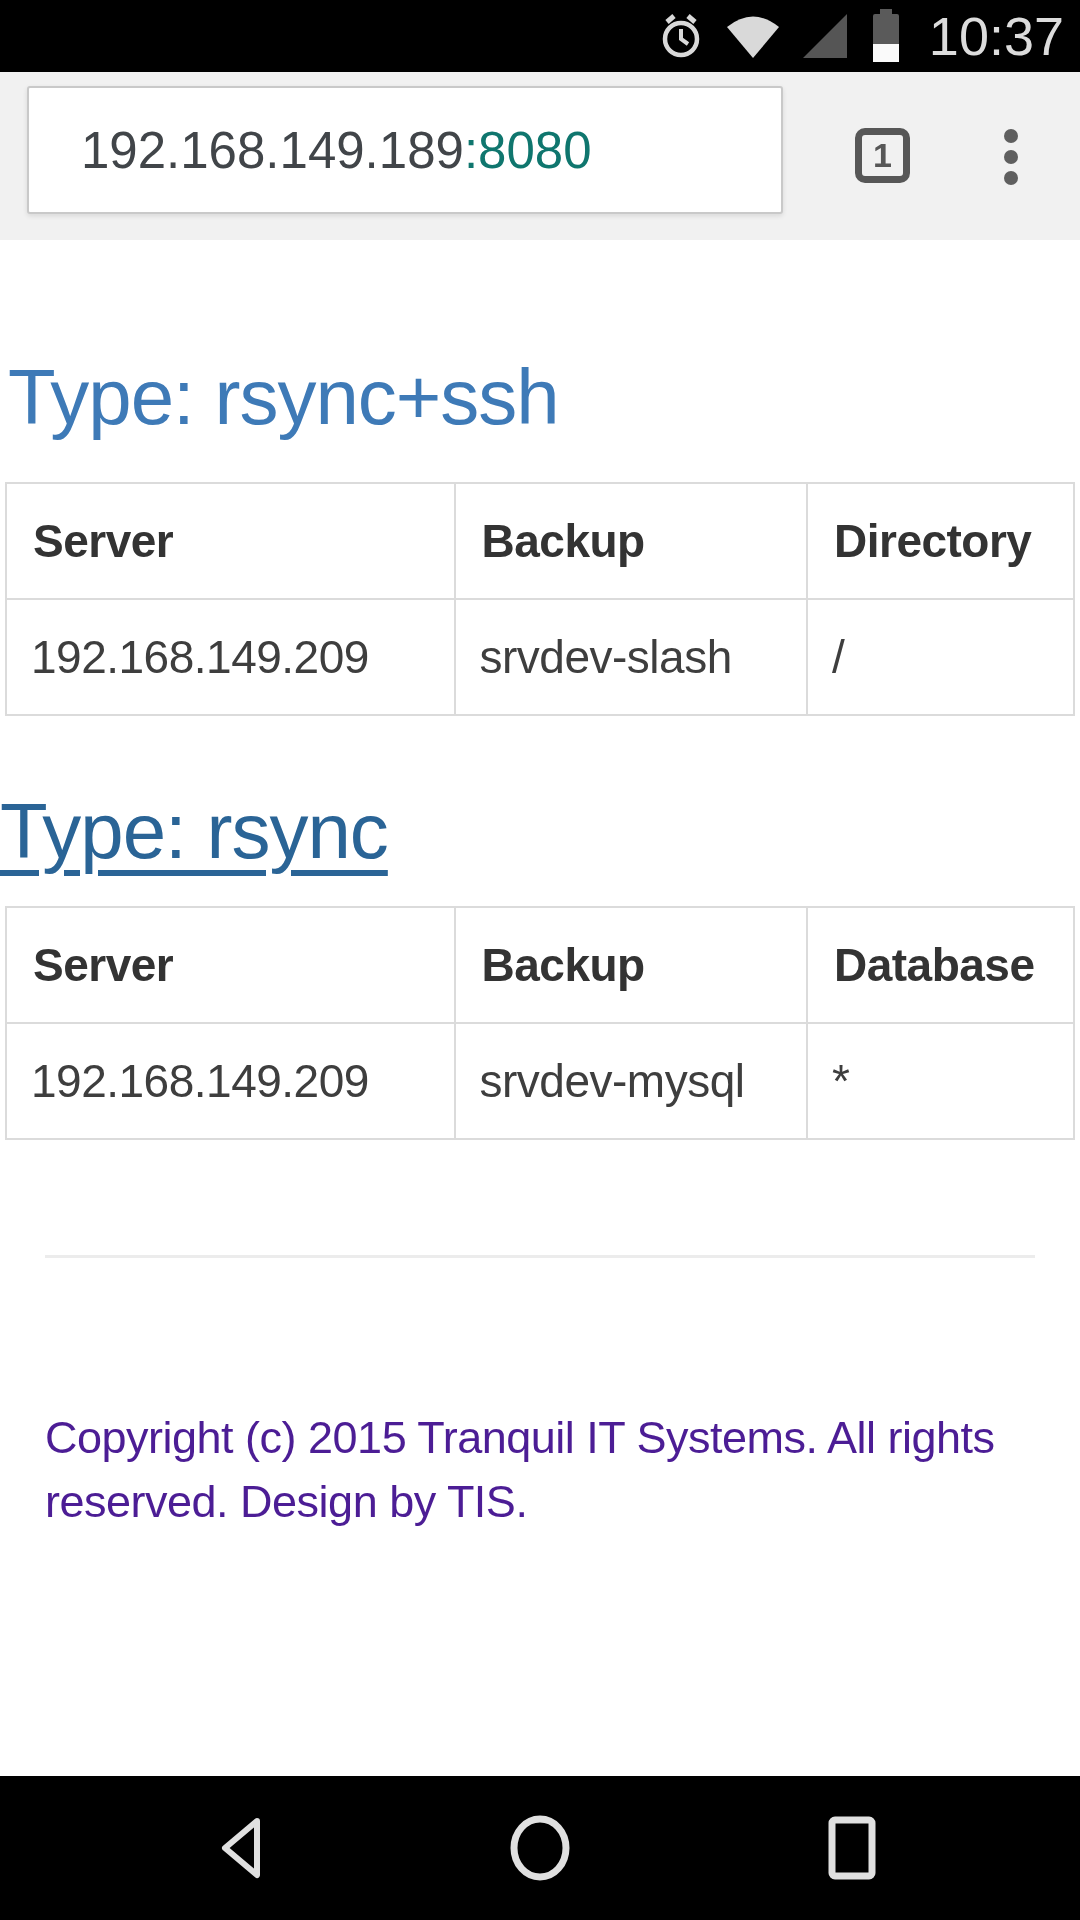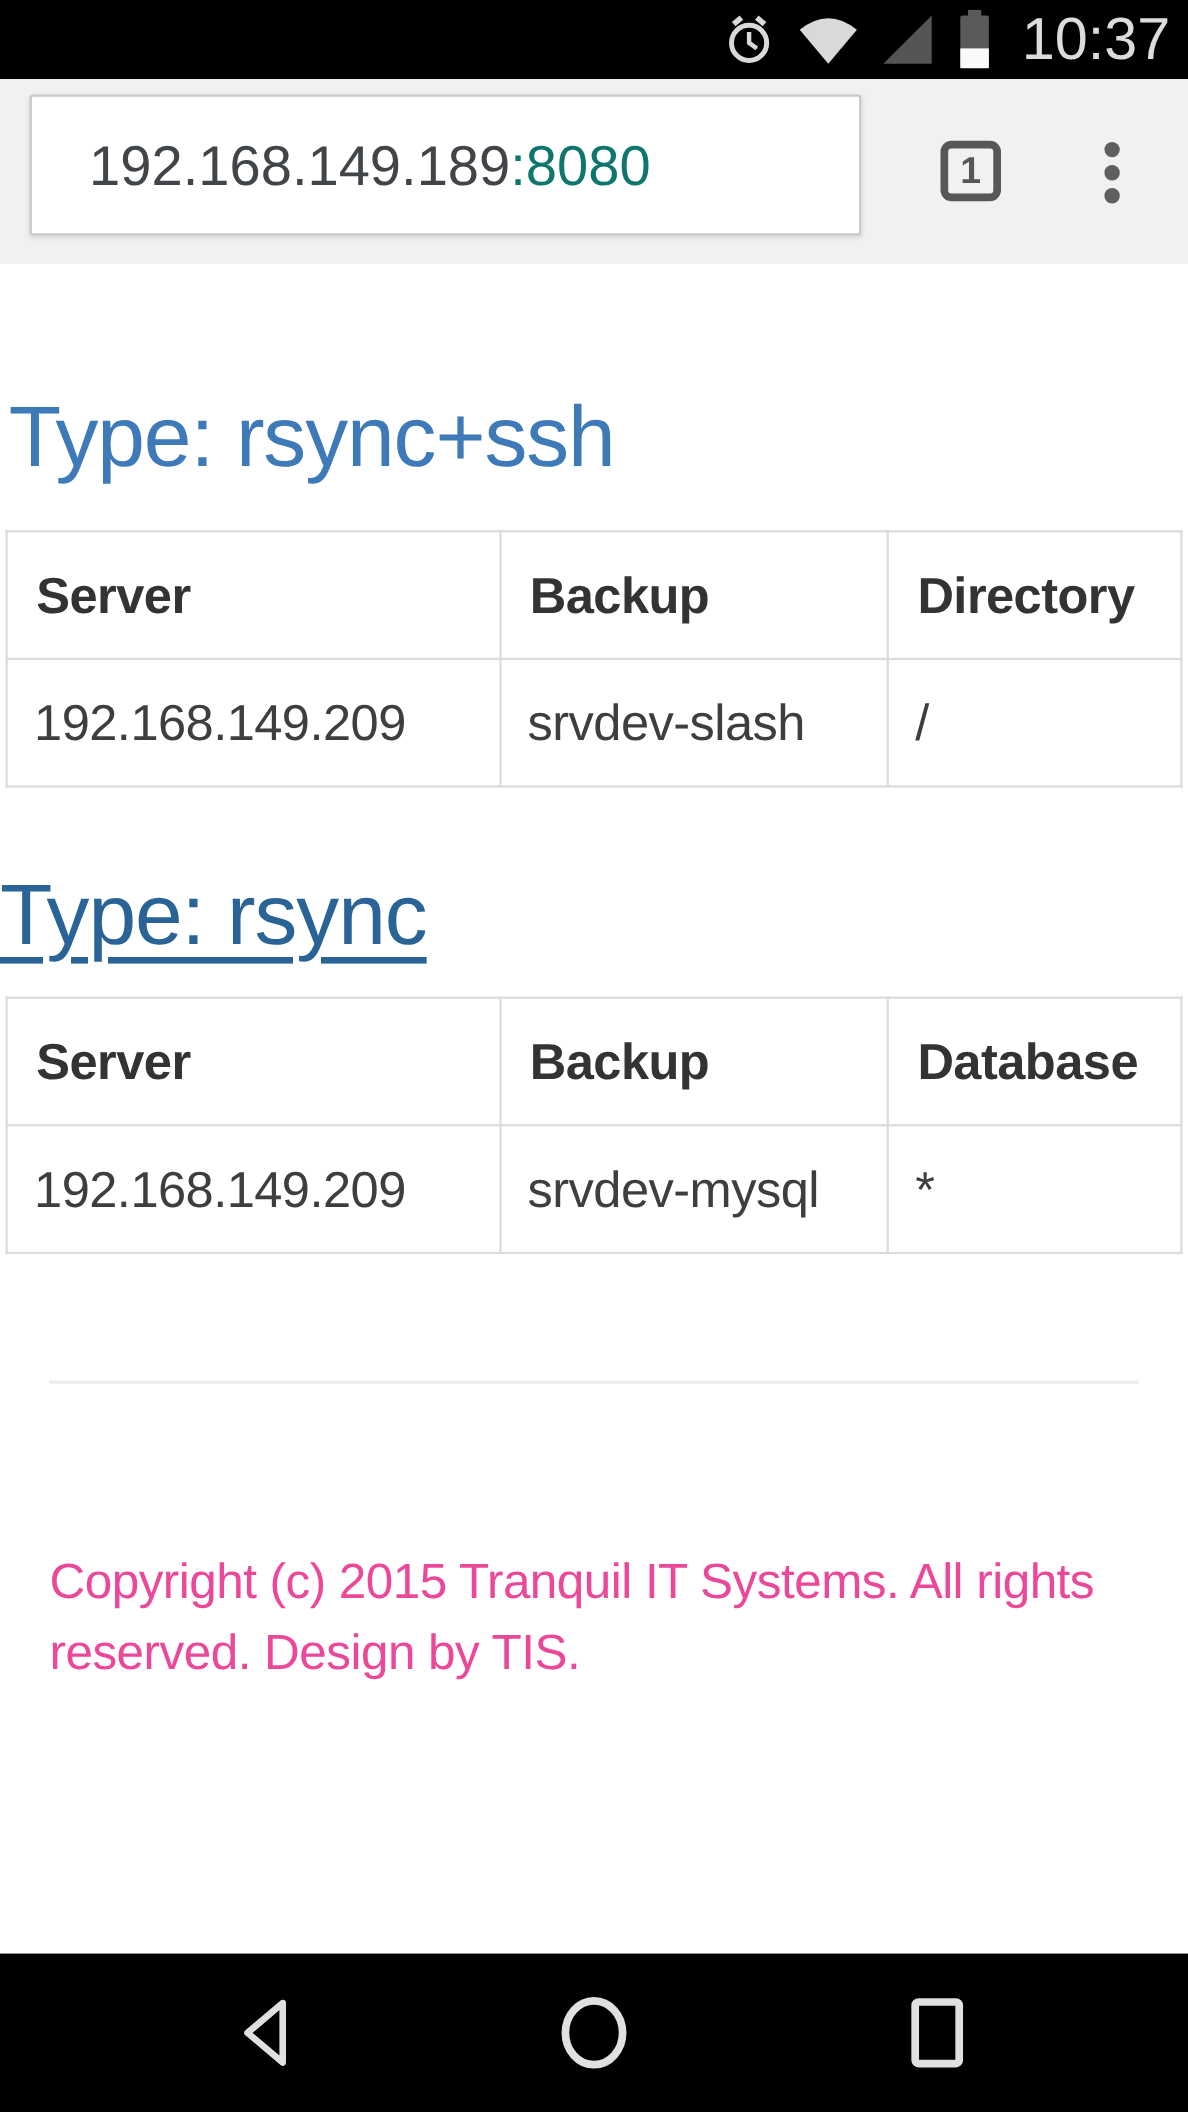--- a/index.html
+++ b/index.html
@@ -56,21 +56,21 @@
     text-decoration: underline; text-decoration-thickness: 6px; text-underline-offset: 12px;
     display: inline-block; }
   .data-table { width: 1070px; margin-left: 5px; border-collapse: collapse; table-layout: fixed; }
   .data-table th, .data-table td { border: 2px solid #dbdbdb; font-size: 46px;
     text-align: left; padding: 30px 26px; letter-spacing: -0.5px; }
   .data-table th { font-weight: bold; color: #333; margin-left: 44px; }
   .data-table td { color: #3e3e3e; font-weight: 400; padding-left: 24px; }
   .col-1 { width: 42%; } .col-2 { width: 33%; } .col-3 { width: 25%; }
   .divider { border: none; border-top: 3px solid #ececec; margin: 115px 45px 0 45px; }
   .copyright { margin: 148px 45px 0 45px; max-width: 955px; font-size: 45px;
-    line-height: 64px; color: #ec4899; letter-spacing: -0.5px; }
+    line-height: 64px; color: #4c1d95; letter-spacing: -0.5px; }
 
   
   .nav-bar { position: absolute; left: 0; bottom: 0; width: 1080px; height: 144px;
     background: #000; }
   .nav-btn { position: absolute; top: 0; height: 144px; width: 120px; background: transparent;
     border: none; display: flex; align-items: center; justify-content: center; }
   .nav-back { left: 182px; } .nav-home { left: 480px; } .nav-recents { left: 792px; }
 </style>
 </head>
 <body>

